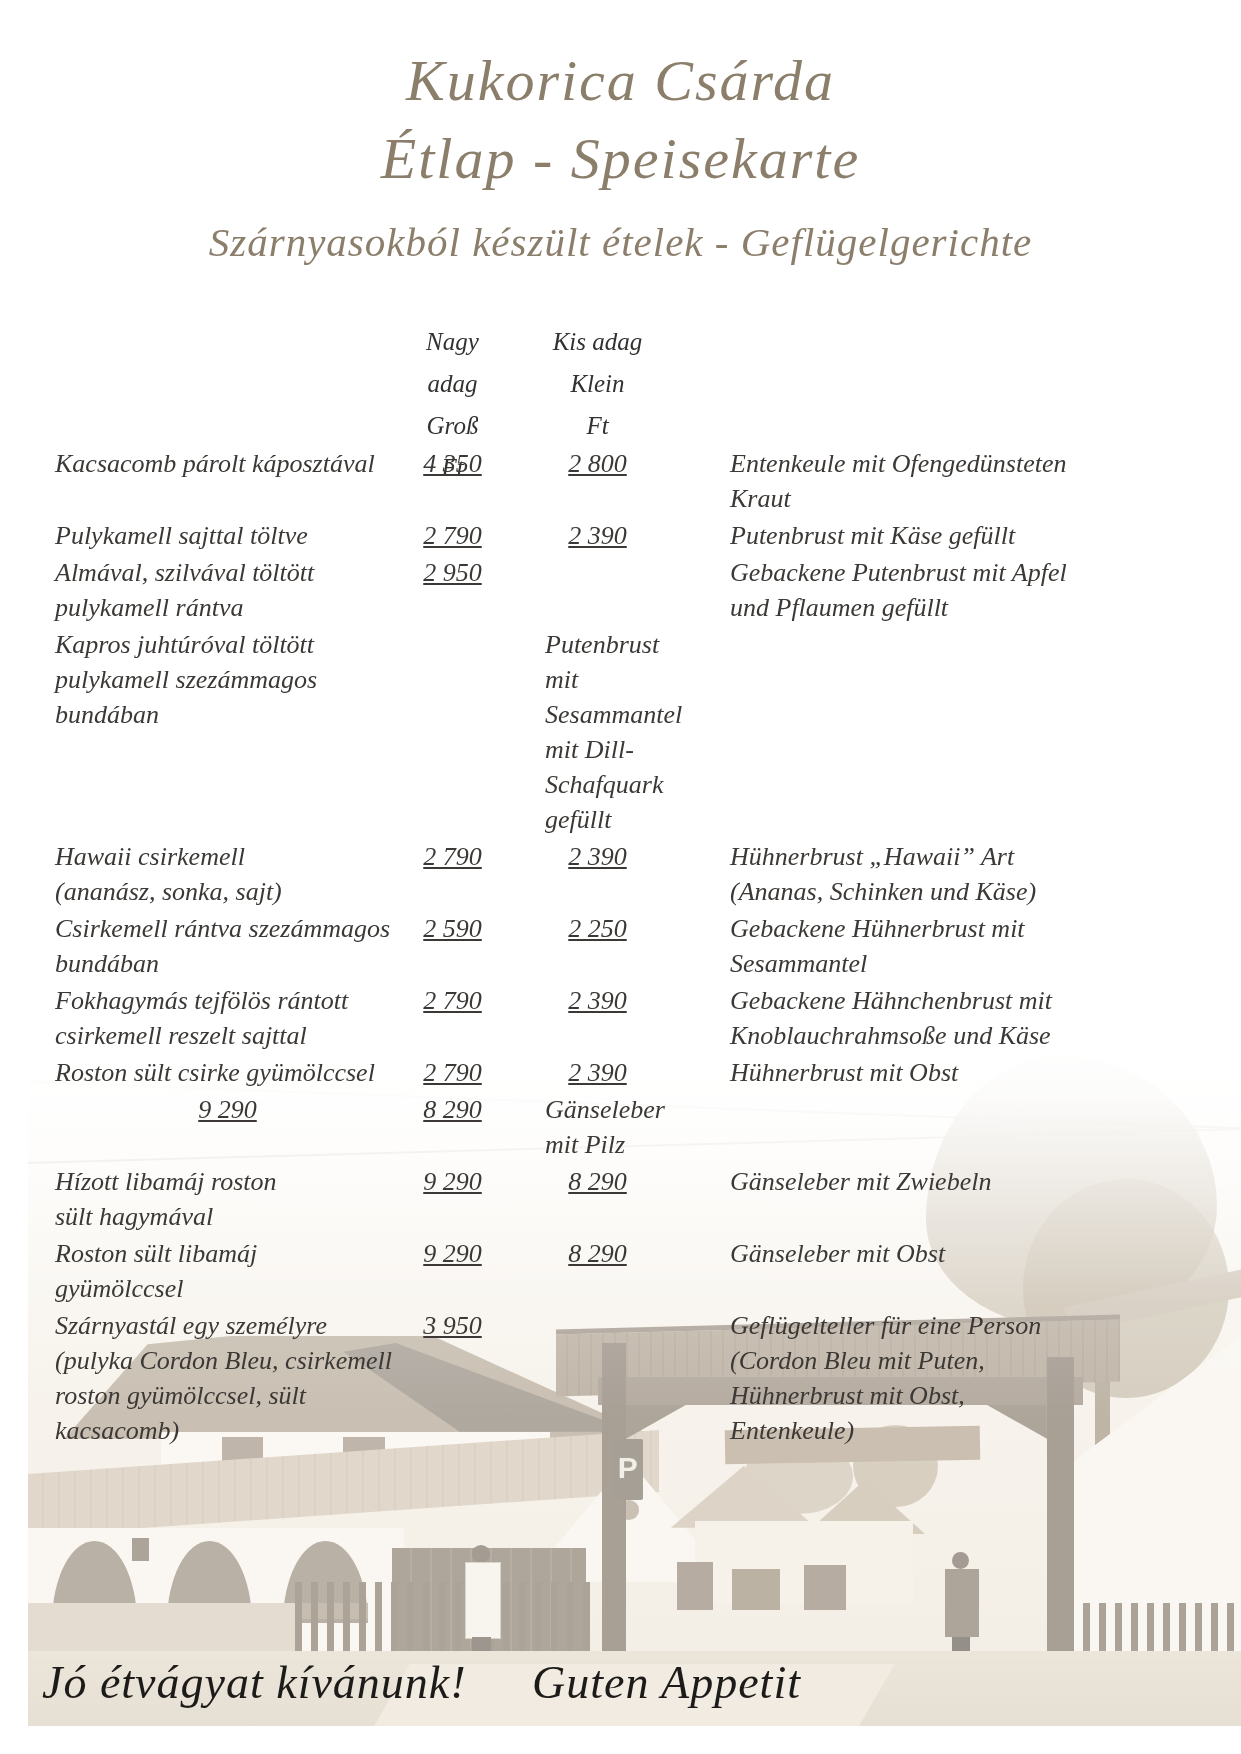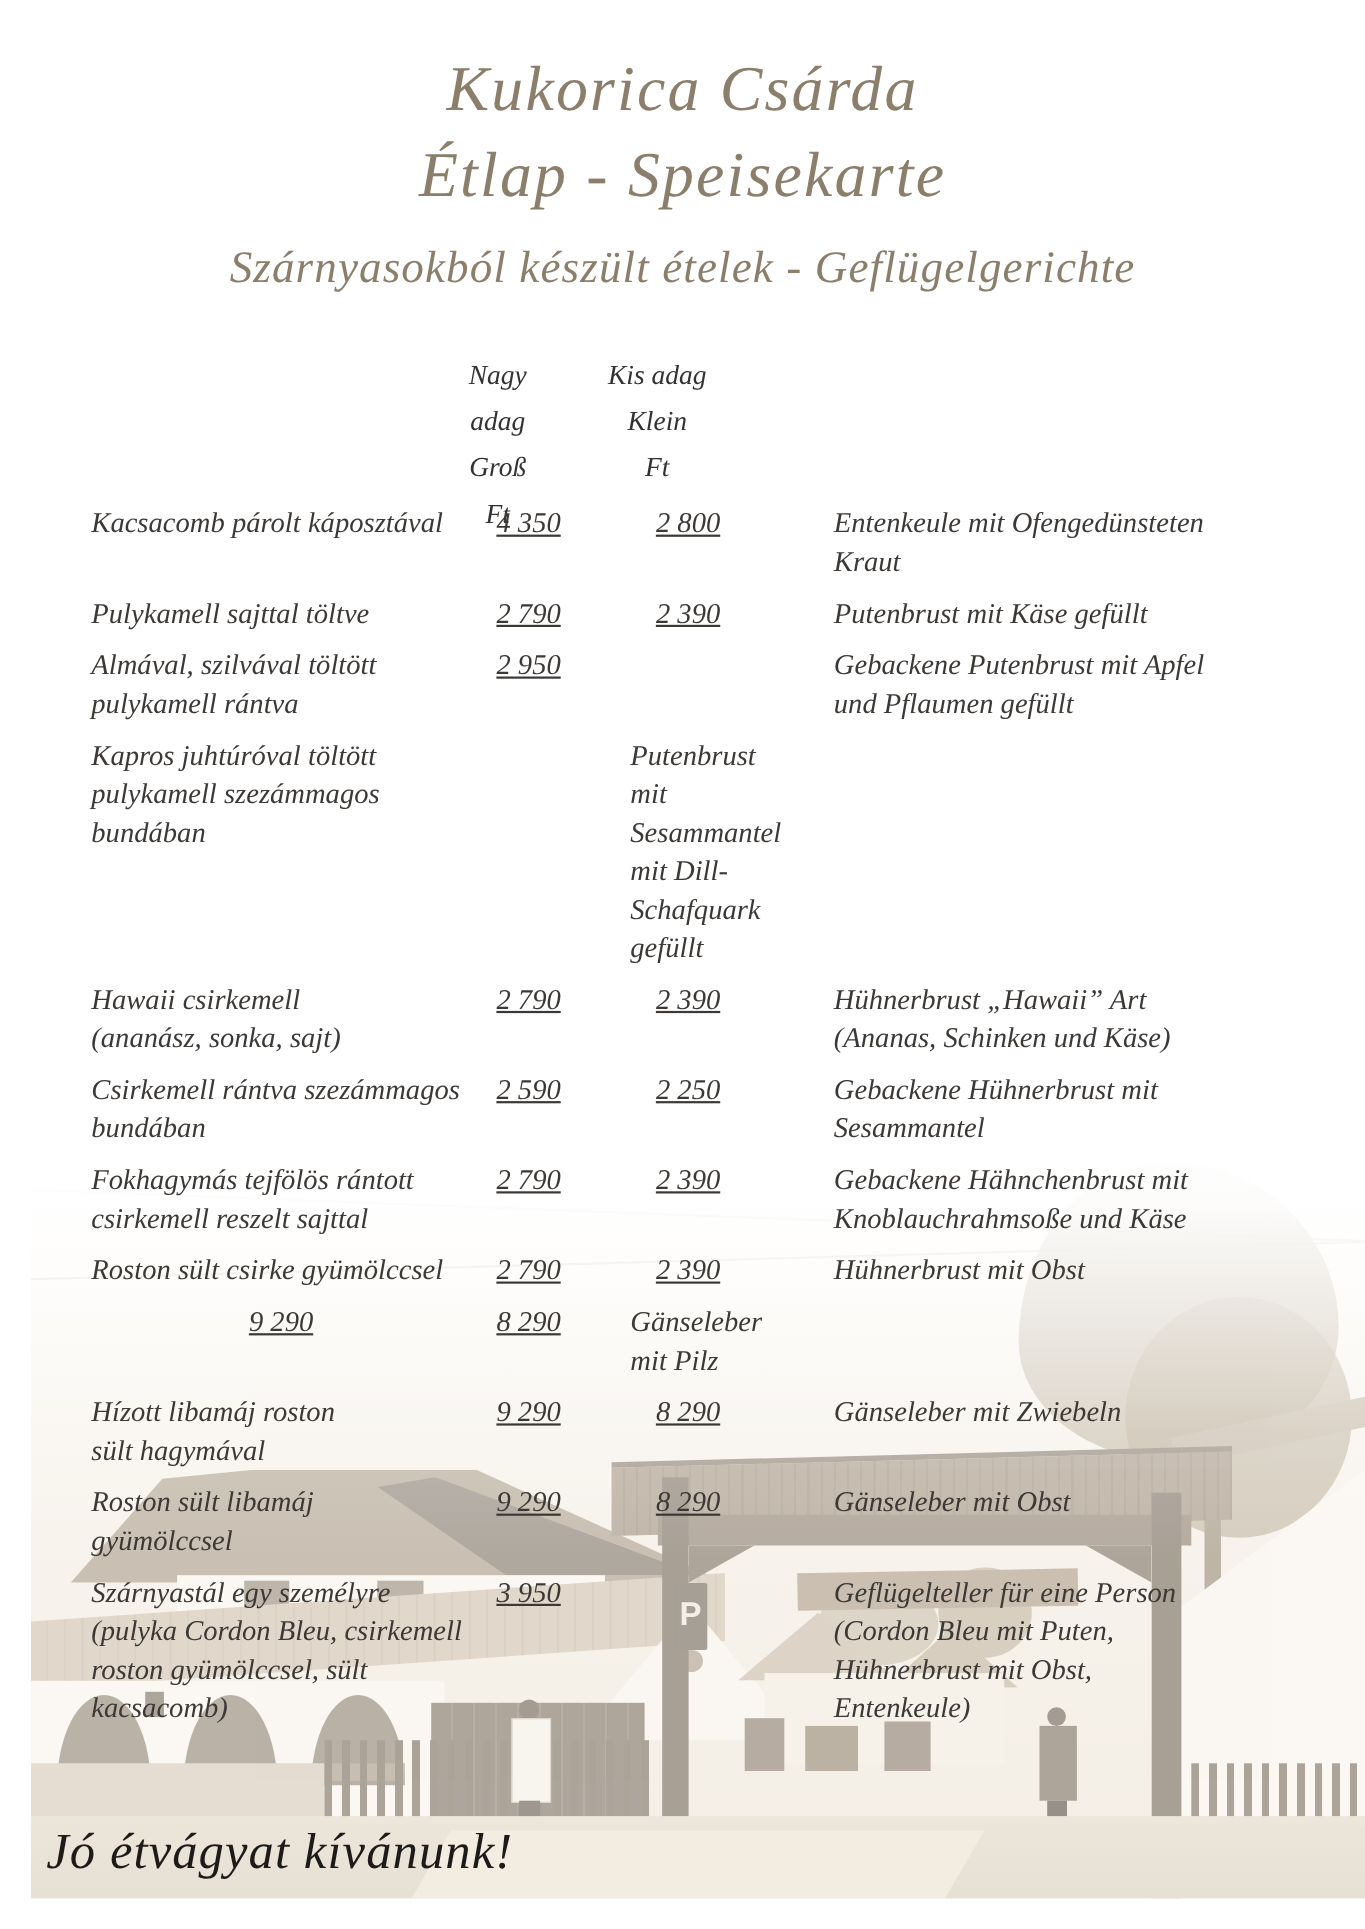--- a/index.html
+++ b/index.html
@@ -20,22 +20,22 @@
     color:#8b7e6b;font-size:41px;line-height:1.0;letter-spacing:1px;font-weight:400;
   }
   
   .thead{position:absolute;top:296px;left:0;right:0;margin-top:25px;}
   .thead .hrow{display:grid;grid-template-columns:345px 105px 185px 1fr;padding-left:55px;padding-right:20px;}
   .thead .hcell{text-align:center;font-size:25px;line-height:42px;color:#343230;}
   
   .menu{position:absolute;top:446px;left:0;right:0;}
   .row{
     display:grid;grid-template-columns:345px 105px 185px 1fr;
-    padding-left:83px;padding-right:16px;margin-bottom:2px;
-    font-size:26px;line-height:35px;margin-top:12px;
+    padding-left:55px;padding-right:16px;margin-bottom:2px;
+    font-size:26px;line-height:35px;
   }
   .cell{white-space:pre-line;}
   .cell.hu{padding-right:8px;}
   .cell.pl,.cell.ps{text-align:center;text-decoration:underline;}
   .cell.de{padding-left:40px;font-style:italic;}
   
   .footer-hu,.footer-de{
     position:absolute;top:1658px;color:#1d1b19;font-size:46px;line-height:1.1;
     letter-spacing:1px;
   }
@@ -293,14 +293,15 @@
         <div class="cell pl">3 950</div>
         <div class="cell ps"></div>
         <div class="cell de">Geflügelteller für eine Person
 (Cordon Bleu mit Puten,
 Hühnerbrust mit Obst,
 Entenkeule)</div>
       </div>
     </div>
 
   <div class="footer-hu">Jó étvágyat kívánunk!</div>
+  <div class="footer-de">Guten Appetit</div>
 
 </div>
 
 </body></html>

